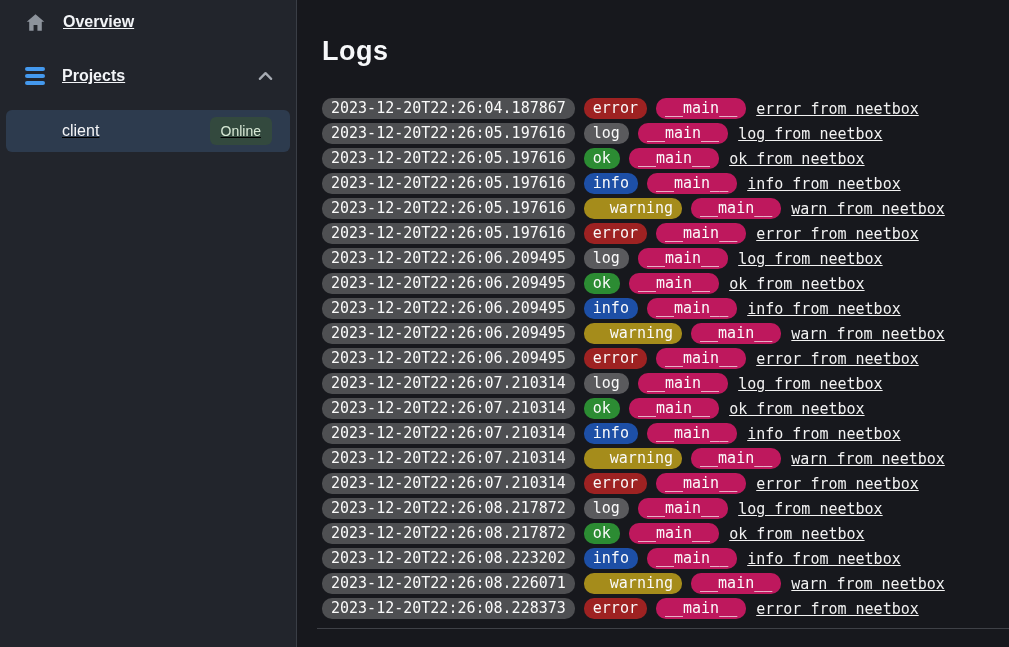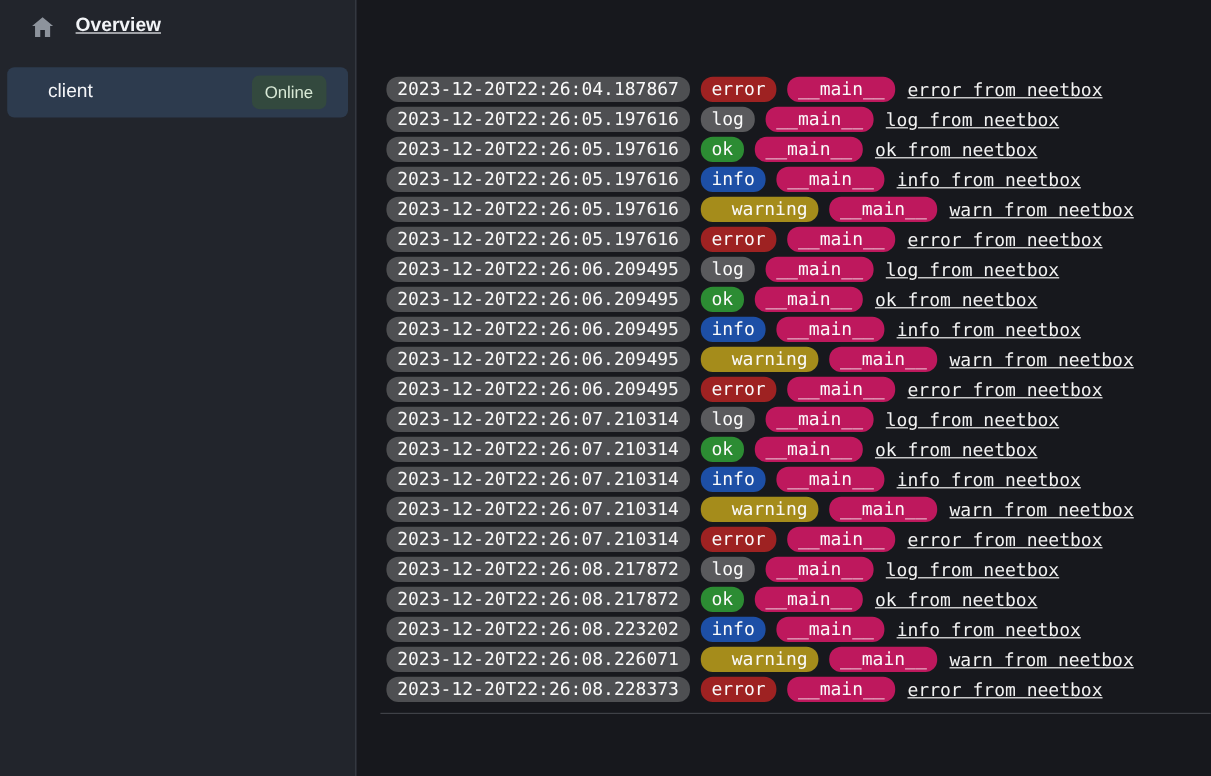--- a/index.html
+++ b/index.html
@@ -36,22 +36,23 @@
   .icon-menu { display: flex; flex-direction: column; justify-content: center; gap: 3px; width: 20px; }
   .icon-menu i { display: block; height: 4px; border-radius: 2px; background: #4499ee; }
   .chevron { margin-left: auto; display: flex; }
 
   .project-row {
     margin: 12px 6px 0 6px;
     height: 42px;
     background: #2d3b4e;
     border-radius: 6px;
     display: flex; align-items: center;
-    padding: 0 18px 0 34px;
+    padding: 0 18px 0 56px;
     cursor: pointer;
+    text-decoration: underline;
   }
   .project-name { color: #f5f6f8; font-size: 16px; }
   .online-badge {
     margin-left: auto;
     background: #33493e;
     color: #d8e9d6;
     font-size: 14px;
     height: 28px; line-height: 28px;
     padding: 0 11px;
     border-radius: 6px;
@@ -108,28 +109,42 @@
   <aside class="sidebar">
     <div class="nav-item">
       <span class="icon-home">
         <svg width="21" height="21" viewBox="0 0 24 24">
           <path d="M12 2.6 L22 11 H19.2 V21.5 H14.2 V14.8 H9.8 V21.5 H4.8 V11 H2 Z" fill="#8d939c"></path>
         </svg>
       </span>
       <span class="nav-label">Overview</span>
     </div>
 
+    <div class="nav-item">
+      <span class="icon-menu">
+          <i></i>
+          <i></i>
+          <i></i>
+        </span>
+      <span class="nav-label">Projects</span>
+      <span class="chevron">
+        <svg width="17" height="12" viewBox="0 0 18 12">
+          <polyline points="3,9 9,3 15,9" fill="none" stroke="#a6abb3" stroke-width="2.4" stroke-linecap="round" stroke-linejoin="round"></polyline>
+        </svg>
+      </span>
+    </div>
 
     <div class="project-row">
       <span class="project-name">client</span>
       <span class="online-badge">Online</span>
     </div>
   </aside>
 
   <main class="content">
+    <h1 class="page-title">Logs</h1>
     <div class="log-list" id="log-list">
   <div class="log-row">
     <span class="badge ts">2023-12-20T22:26:04.187867</span>
     <span class="badge level level-error">error</span>
     <span class="badge module">__main__</span>
     <span class="msg">error from neetbox</span>
   </div>
 
   <div class="log-row">
     <span class="badge ts">2023-12-20T22:26:05.197616</span>

